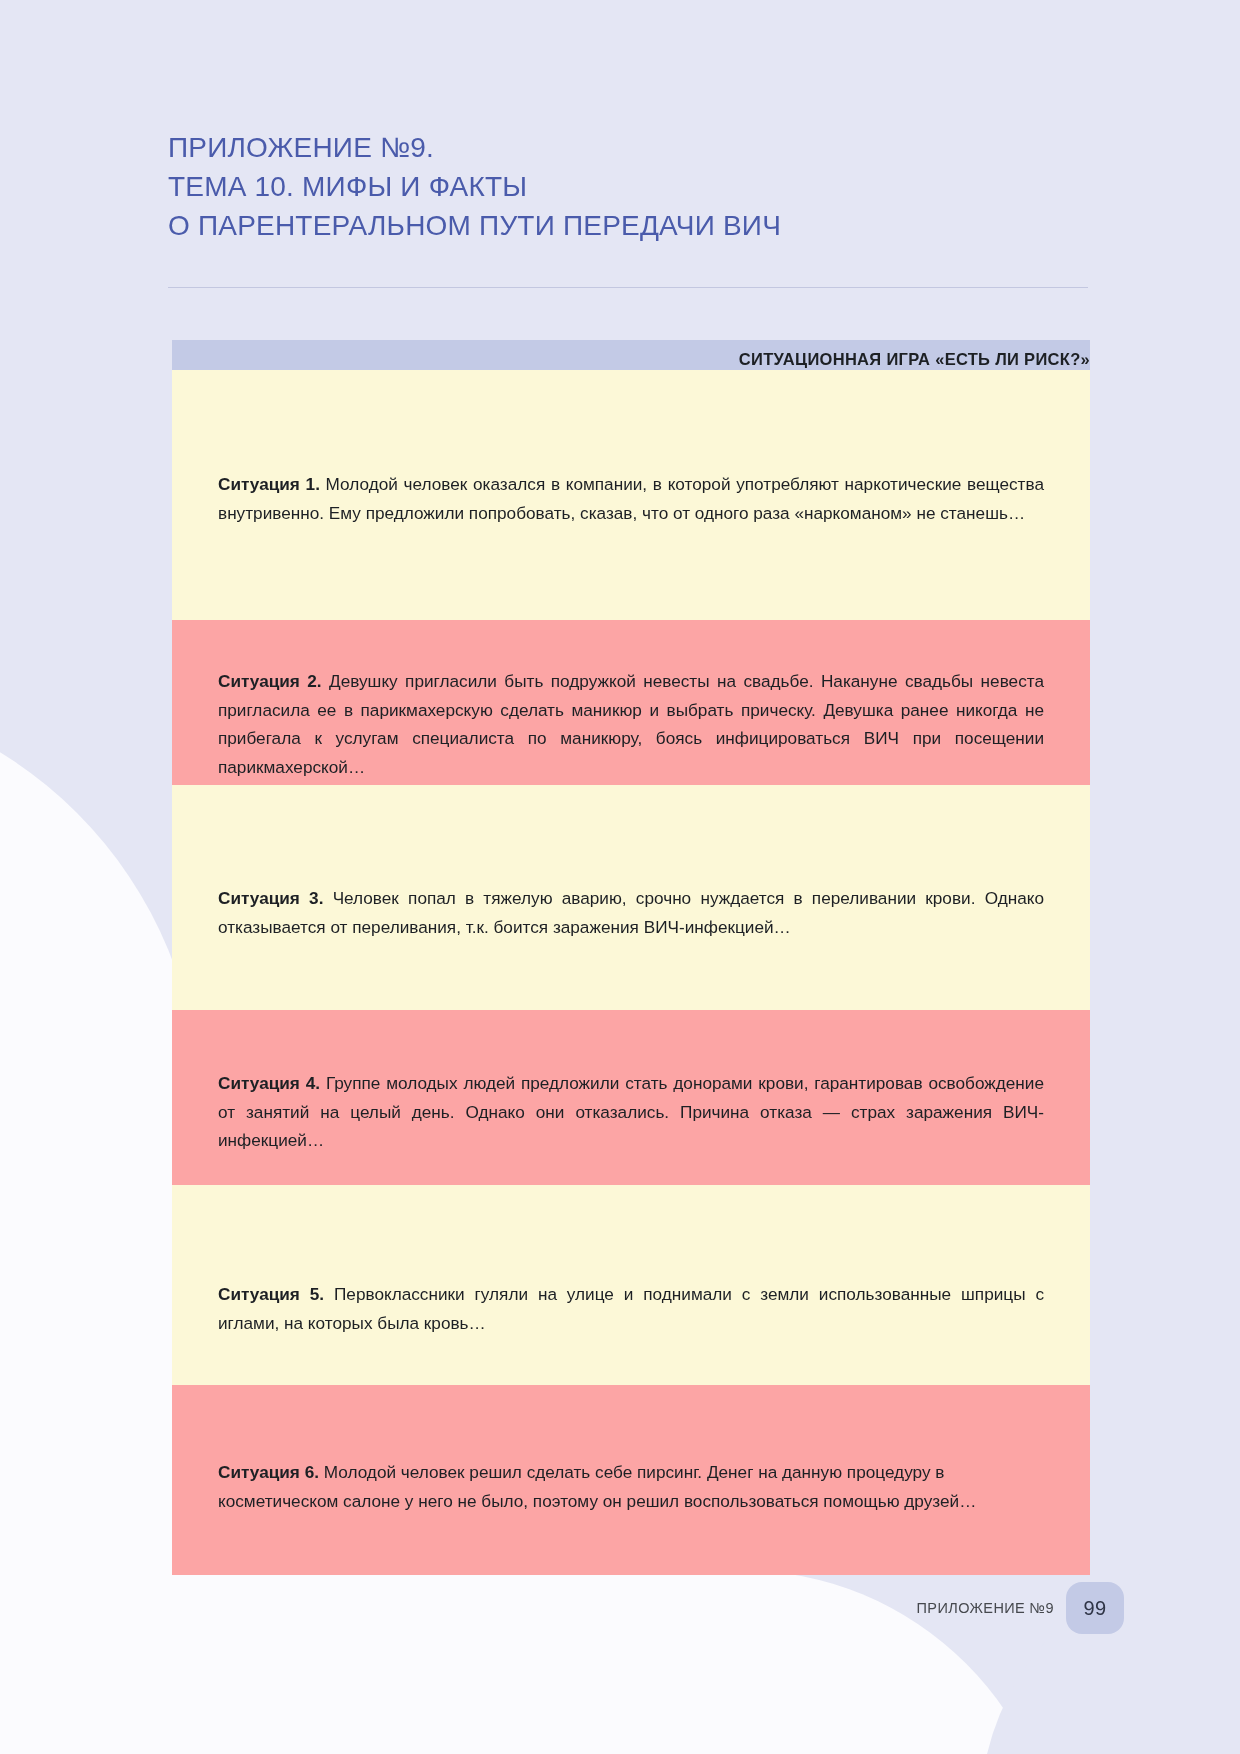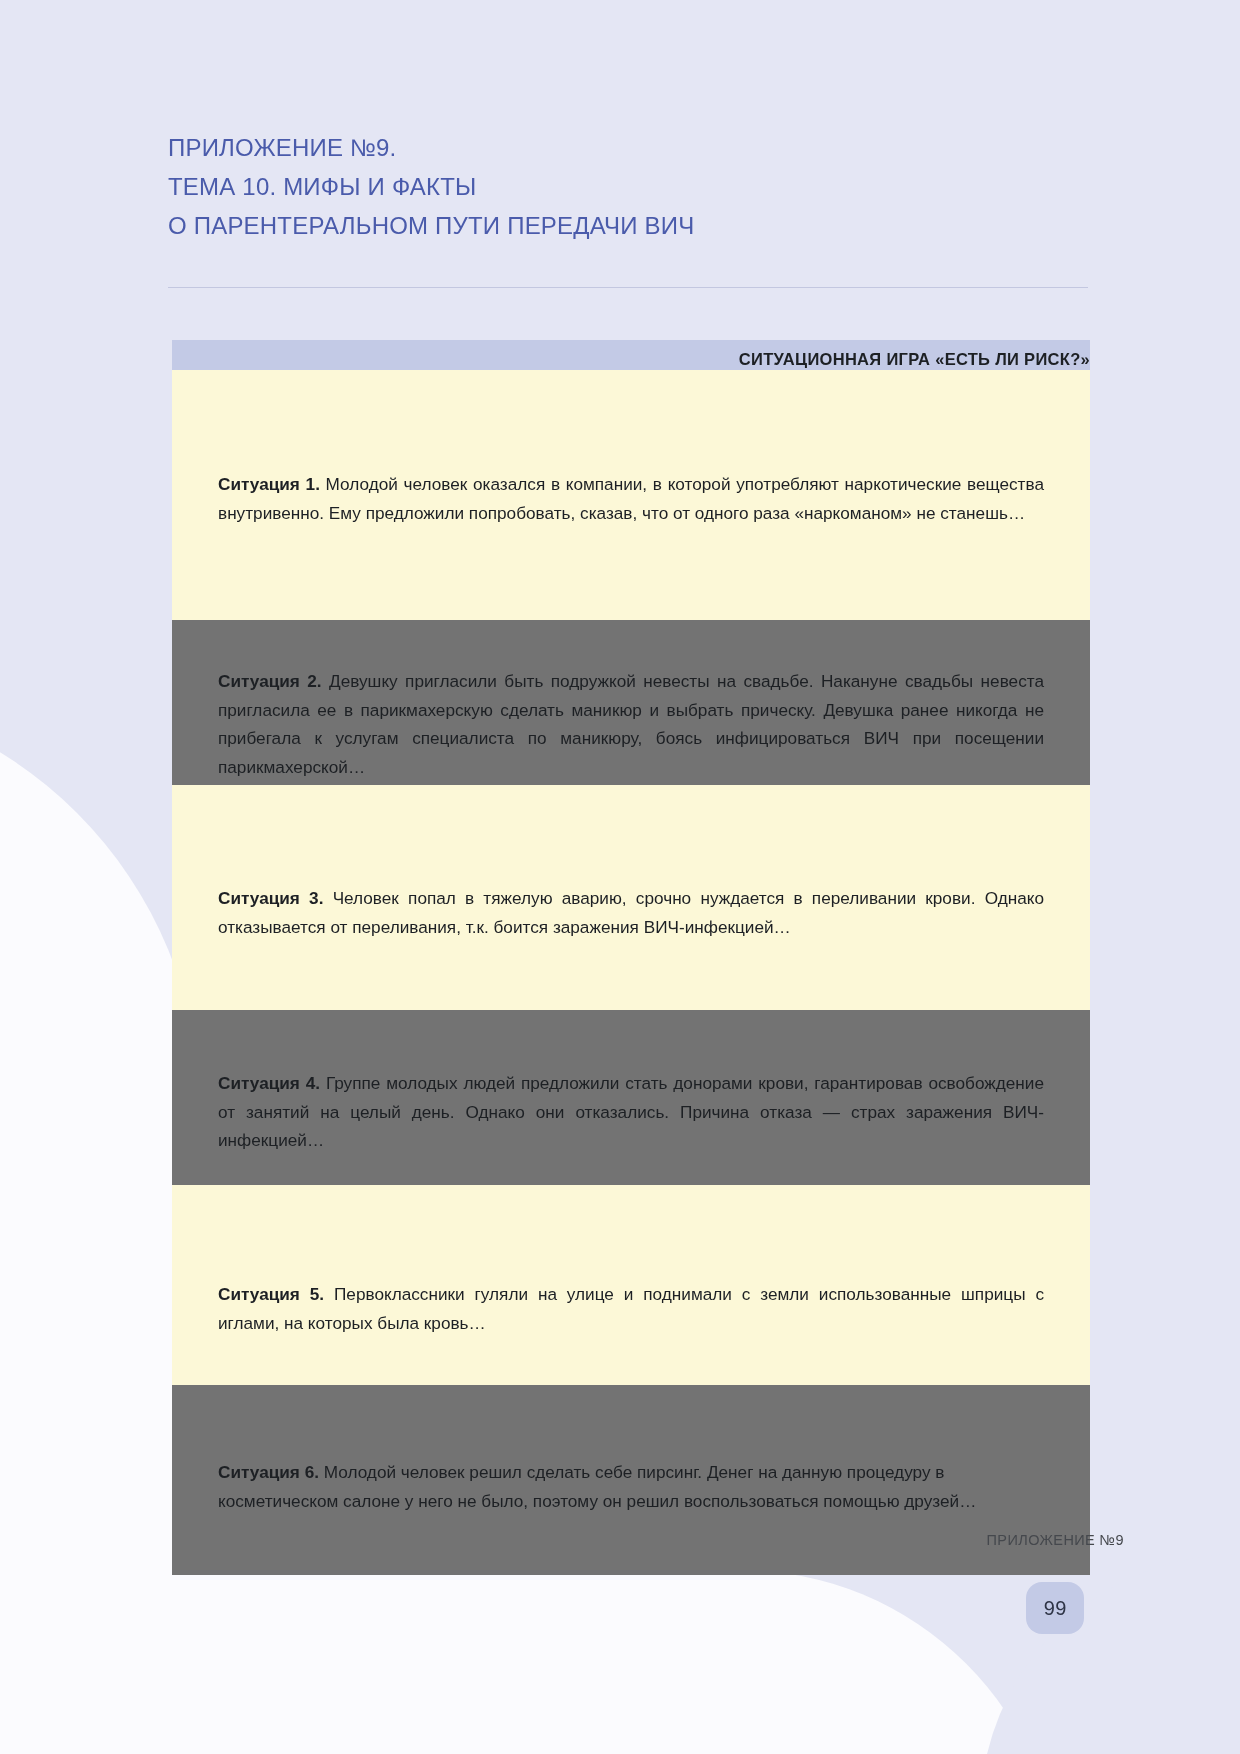--- a/index.html
+++ b/index.html
@@ -57,21 +57,21 @@
     z-index: 2;
   }
 
   
   .heading {
     position: absolute;
     left: 168px;
     top: 128px;
     width: 880px;
     color: #4a5bab;
-    font-size: 24px;
+    font-size: 28px;
     line-height: 39px;
     letter-spacing: 0.2px;
     font-weight: 400;
   }
   .heading .hline { display: block; white-space: nowrap; }
 
   .rule {
     position: absolute;
     left: 168px;
     top: 287px;
@@ -101,21 +101,21 @@
 
   
   .sit {
     position: absolute;
     left: 172px;
     width: 918px;
     box-sizing: border-box;
     padding: 0 46px;
   }
   .sit.tone-yellow { background: #fcf8d7; }
-  .sit.tone-blue   { background: #737373; }
+  .sit.tone-blue   { background: #fca5a5; }
 
   .sit-text {
     color: #1d2024;
     font-size: 17.2px;
     line-height: 28.5px;
     text-align: justify;
     text-justify: inter-word;
     hyphens: manual;
   }
   .sit-text b {
@@ -145,23 +145,22 @@
   
   .sit-text.ragged { text-align: left; }
 
   
   .footer {
     position: absolute;
     right: 116px;
     bottom: 120px;
     display: flex;
     align-items: center;
-    gap: 34px;
+    gap: 12px;
     z-index: 3;
-    flex-direction: column;
   }
   .footer-label {
     color: #45484d;
     font-size: 14.5px;
     letter-spacing: 0.4px;
   }
   .page-badge {
     width: 58px;
     height: 52px;
     background: #c3cae6;

